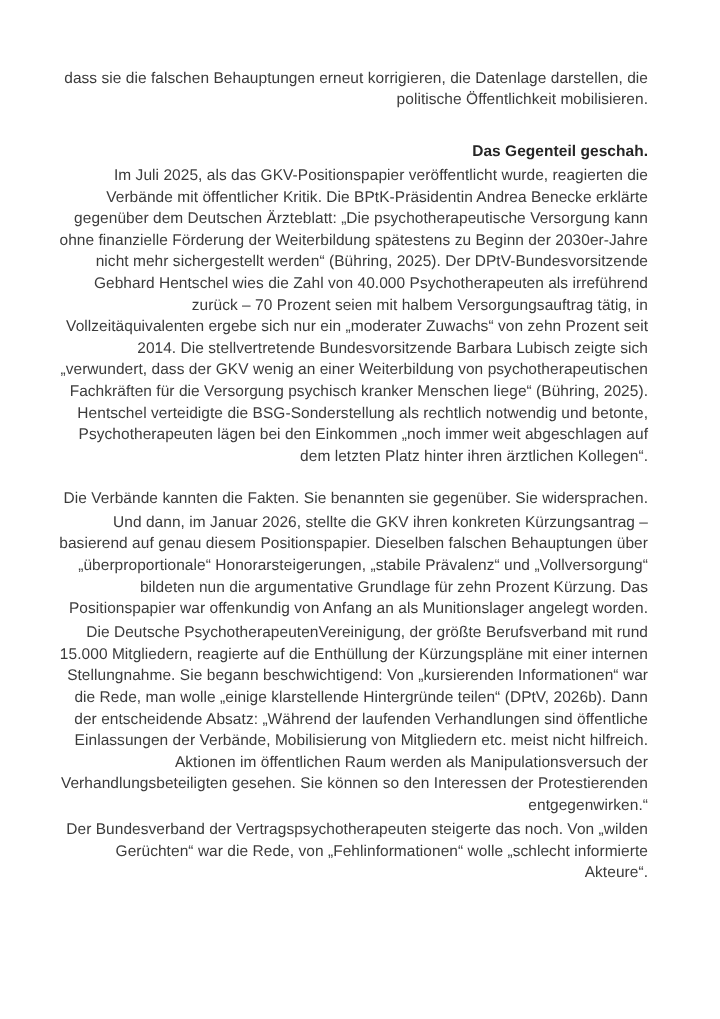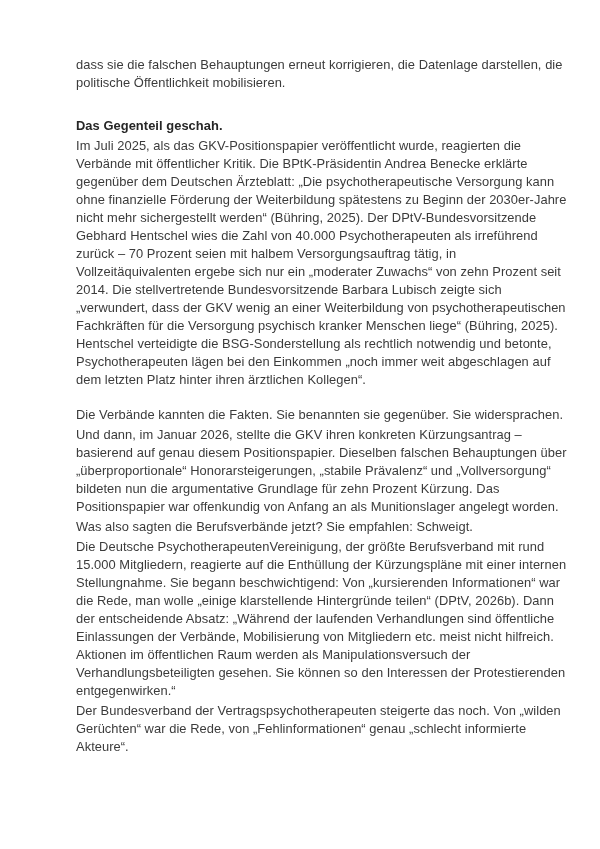--- a/index.html
+++ b/index.html
@@ -10,28 +10,28 @@
   .page {
     position: relative;
     width: 600px;
     height: 849px;
     background: #ffffff;
     overflow: hidden;
     font-family: "Liberation Sans", sans-serif;
   }
   .content {
     position: absolute;
-    left: 76px;
+    left: 48px;
     top: 56px;
     width: 492px;
     color: #3b3b3b;
     font-size: 12.9px;
     line-height: 18px;
     letter-spacing: 0.05px;
-    text-align: left;
+    text-align: right;
   }
   .para {
     margin: 0;
   }
   .para + .para {
     margin-top: 2px;
   }
   .heading {
     font-weight: bold;
     color: #262626;
@@ -50,20 +50,19 @@
     <p class="para">dass sie die falschen Behauptungen erneut korrigieren, die Datenlage darstellen, die politische Öffentlichkeit mobilisieren.</p>
 
     <p class="para heading">Das Gegenteil geschah.</p>
 
     <p class="para">Im Juli 2025, als das GKV-Positionspapier veröffentlicht wurde, reagierten die Verbände mit öffentlicher Kritik. Die BPtK-Präsidentin Andrea Benecke erklärte gegenüber dem Deutschen Ärzteblatt: „Die psychotherapeutische Versorgung kann ohne finanzielle Förderung der Weiterbildung spätestens zu Beginn der 2030er-Jahre nicht mehr sichergestellt werden“ (Bühring, 2025). Der DPtV-Bundesvorsitzende Gebhard Hentschel wies die Zahl von 40.000 Psychotherapeuten als irreführend zurück – 70 Prozent seien mit halbem Versorgungsauftrag tätig, in Vollzeitäquivalenten ergebe sich nur ein „moderater Zuwachs“ von zehn Prozent seit 2014. Die stellvertretende Bundesvorsitzende Barbara Lubisch zeigte sich „verwundert, dass der GKV wenig an einer Weiterbildung von psychotherapeutischen Fachkräften für die Versorgung psychisch kranker Menschen liege“ (Bühring, 2025). Hentschel verteidigte die BSG-Sonderstellung als rechtlich notwendig und betonte, Psychotherapeuten lägen bei den Einkommen „noch immer weit abgeschlagen auf dem letzten Platz hinter ihren ärztlichen Kollegen“.</p>
 
     <p class="para gap-before">Die Verbände kannten die Fakten. Sie benannten sie gegenüber. Sie widersprachen.</p>
 
     <p class="para">Und dann, im Januar 2026, stellte die GKV ihren konkreten Kürzungsantrag – basierend auf genau diesem Positionspapier. Dieselben falschen Behauptungen über „überproportionale“ Honorarsteigerungen, „stabile Prävalenz“ und „Vollversorgung“ bildeten nun die argumentative Grundlage für zehn Prozent Kürzung. Das Positionspapier war offenkundig von Anfang an als Munitionslager angelegt worden.</p>
 
-    <p class="para">Was also sagten die Berufsverbände jetzt? Sie empfahlen: Schweigt.</p>
 
     <p class="para">Die Deutsche PsychotherapeutenVereinigung, der größte Berufsverband mit rund 15.000 Mitgliedern, reagierte auf die Enthüllung der Kürzungspläne mit einer internen Stellungnahme. Sie begann beschwichtigend: Von „kursierenden Informationen“ war die Rede, man wolle „einige klarstellende Hintergründe teilen“ (DPtV, 2026b). Dann der entscheidende Absatz: „Während der laufenden Verhandlungen sind öffentliche Einlassungen der Verbände, Mobilisierung von Mitgliedern etc. meist nicht hilfreich. Aktionen im öffentlichen Raum werden als Manipulationsversuch der Verhandlungsbeteiligten gesehen. Sie können so den Interessen der Protestierenden entgegenwirken.“</p>
 
 
-    <p class="para">Der Bundesverband der Vertragspsychotherapeuten steigerte das noch. Von „wilden Gerüchten“ war die Rede, von „Fehlinformationen“ genau „schlecht informierte Akteure“.</p>
+    <p class="para">Der Bundesverband der Vertragspsychotherapeuten steigerte das noch. Von „wilden Gerüchten“ war die Rede, von „Fehlinformationen“ wolle „schlecht informierte Akteure“.</p>
   </div>
 </div>
 
 </body></html>

